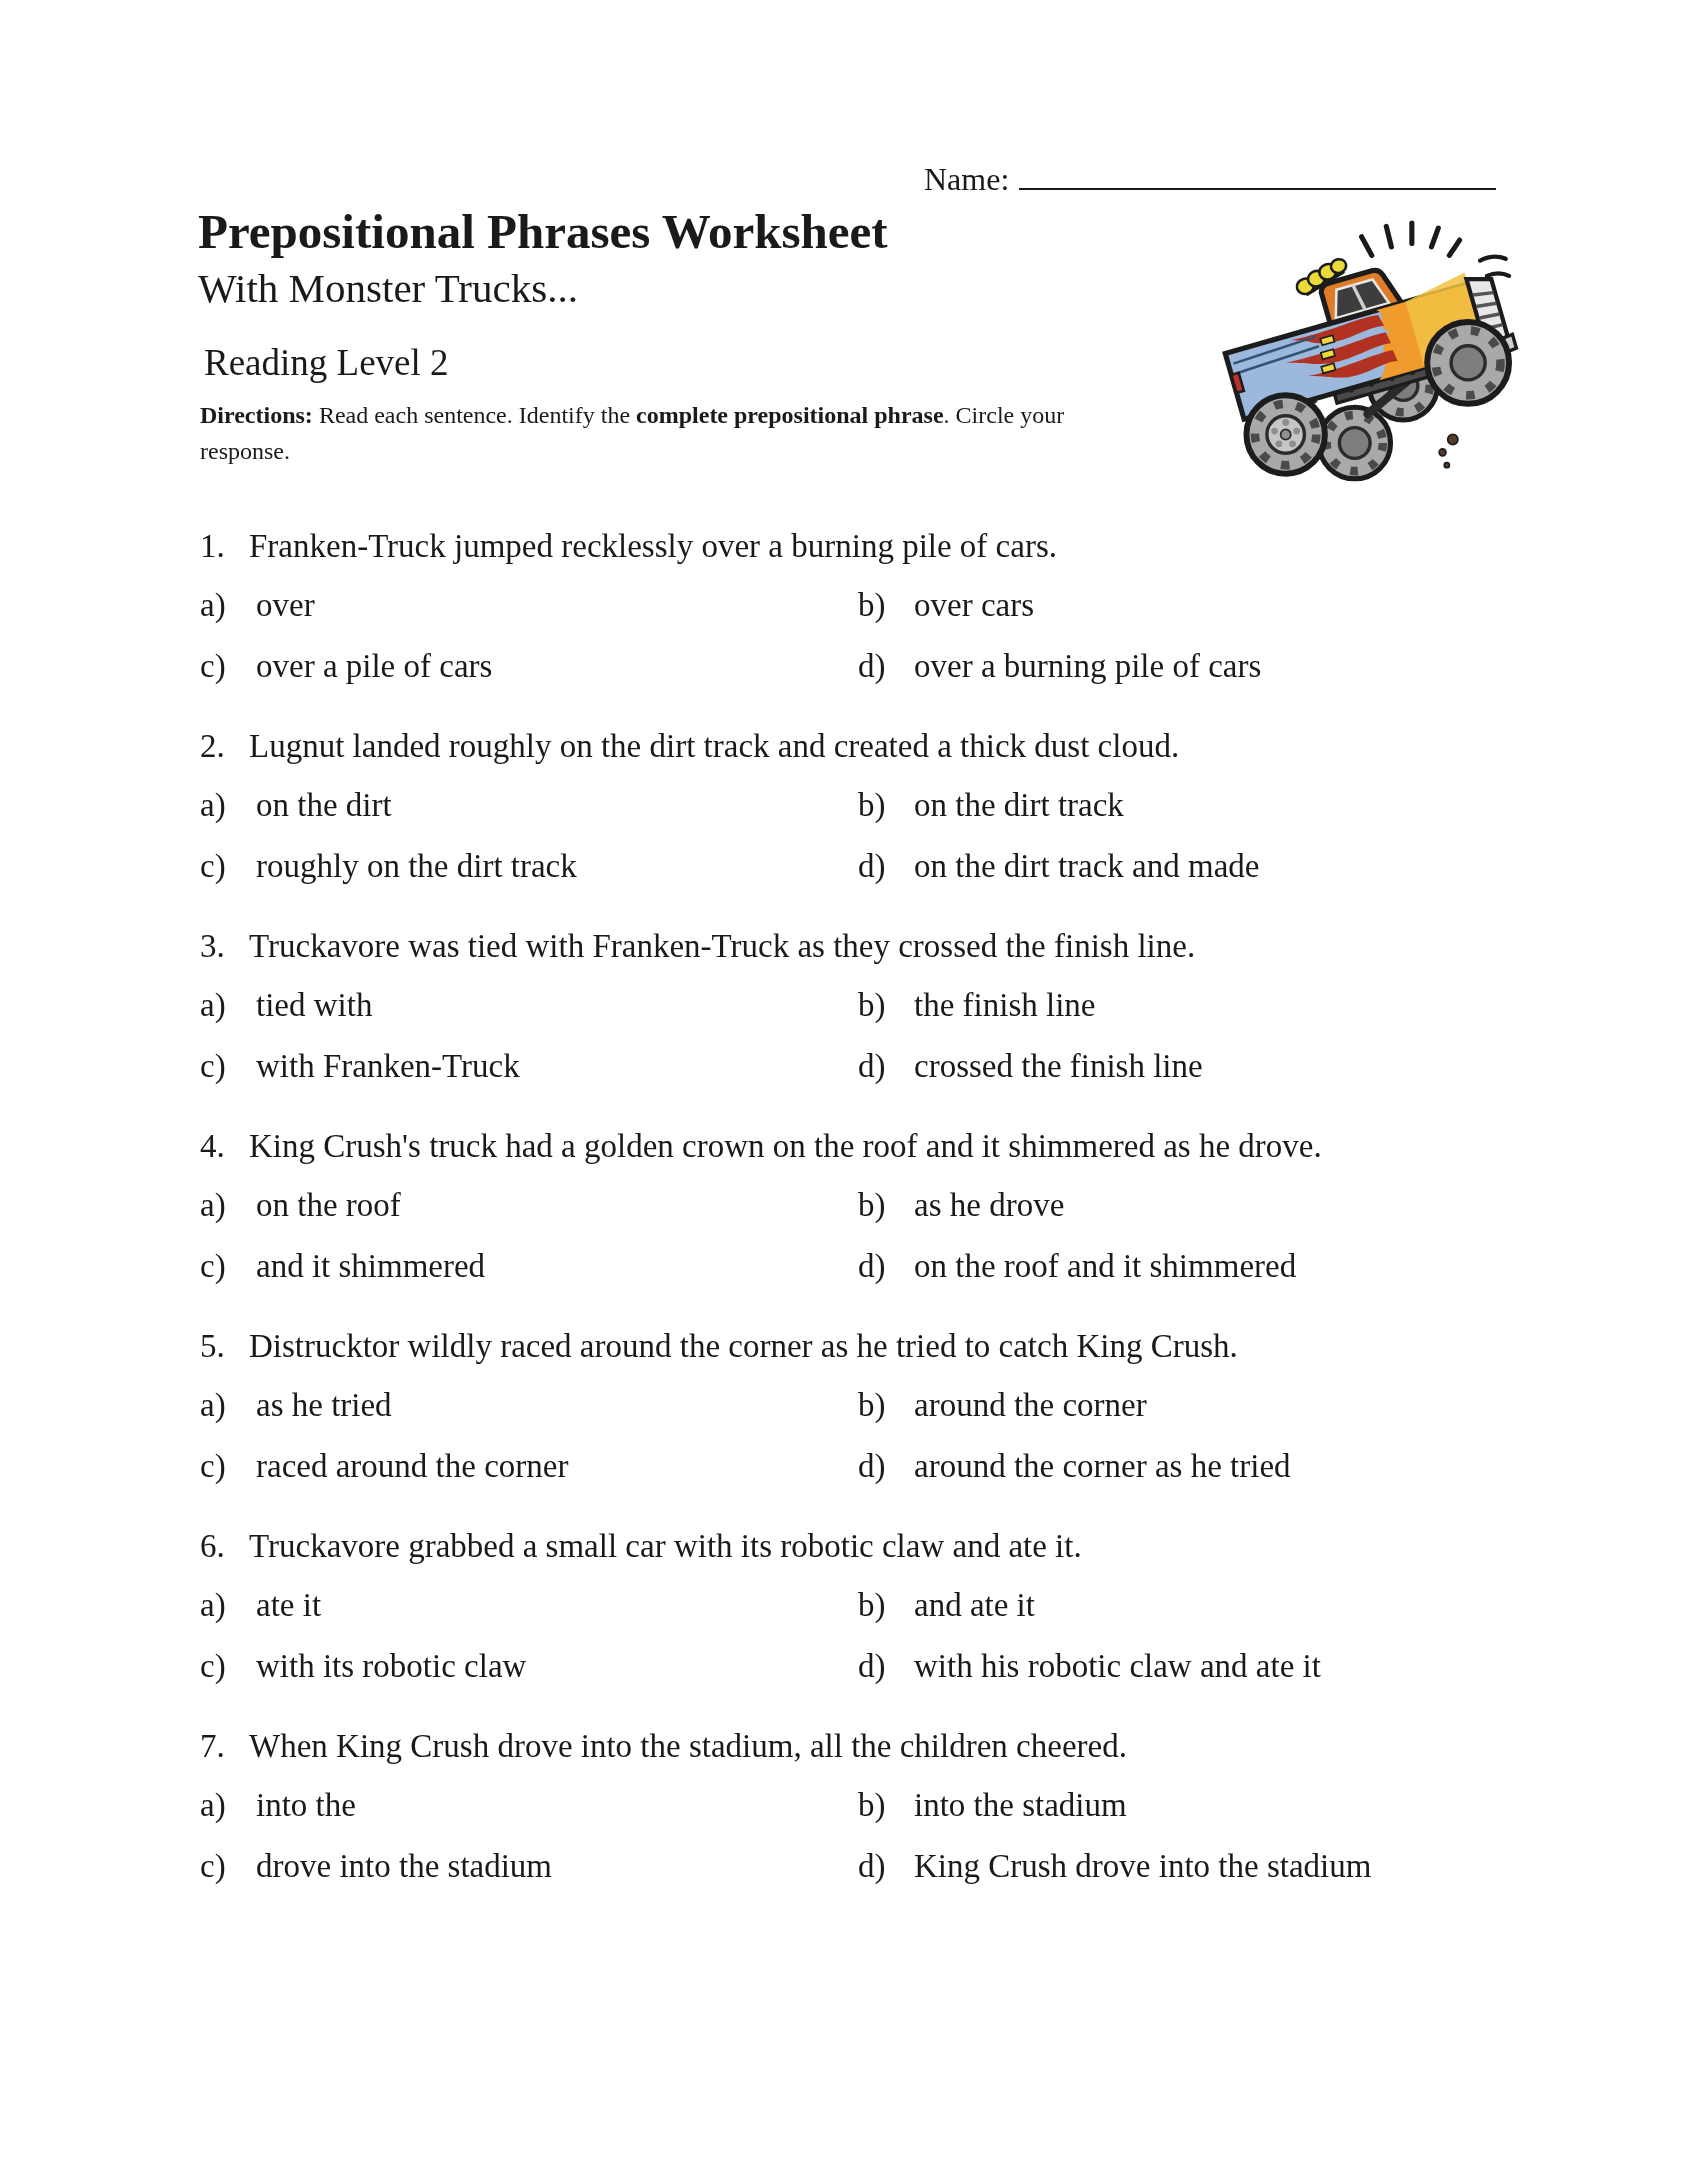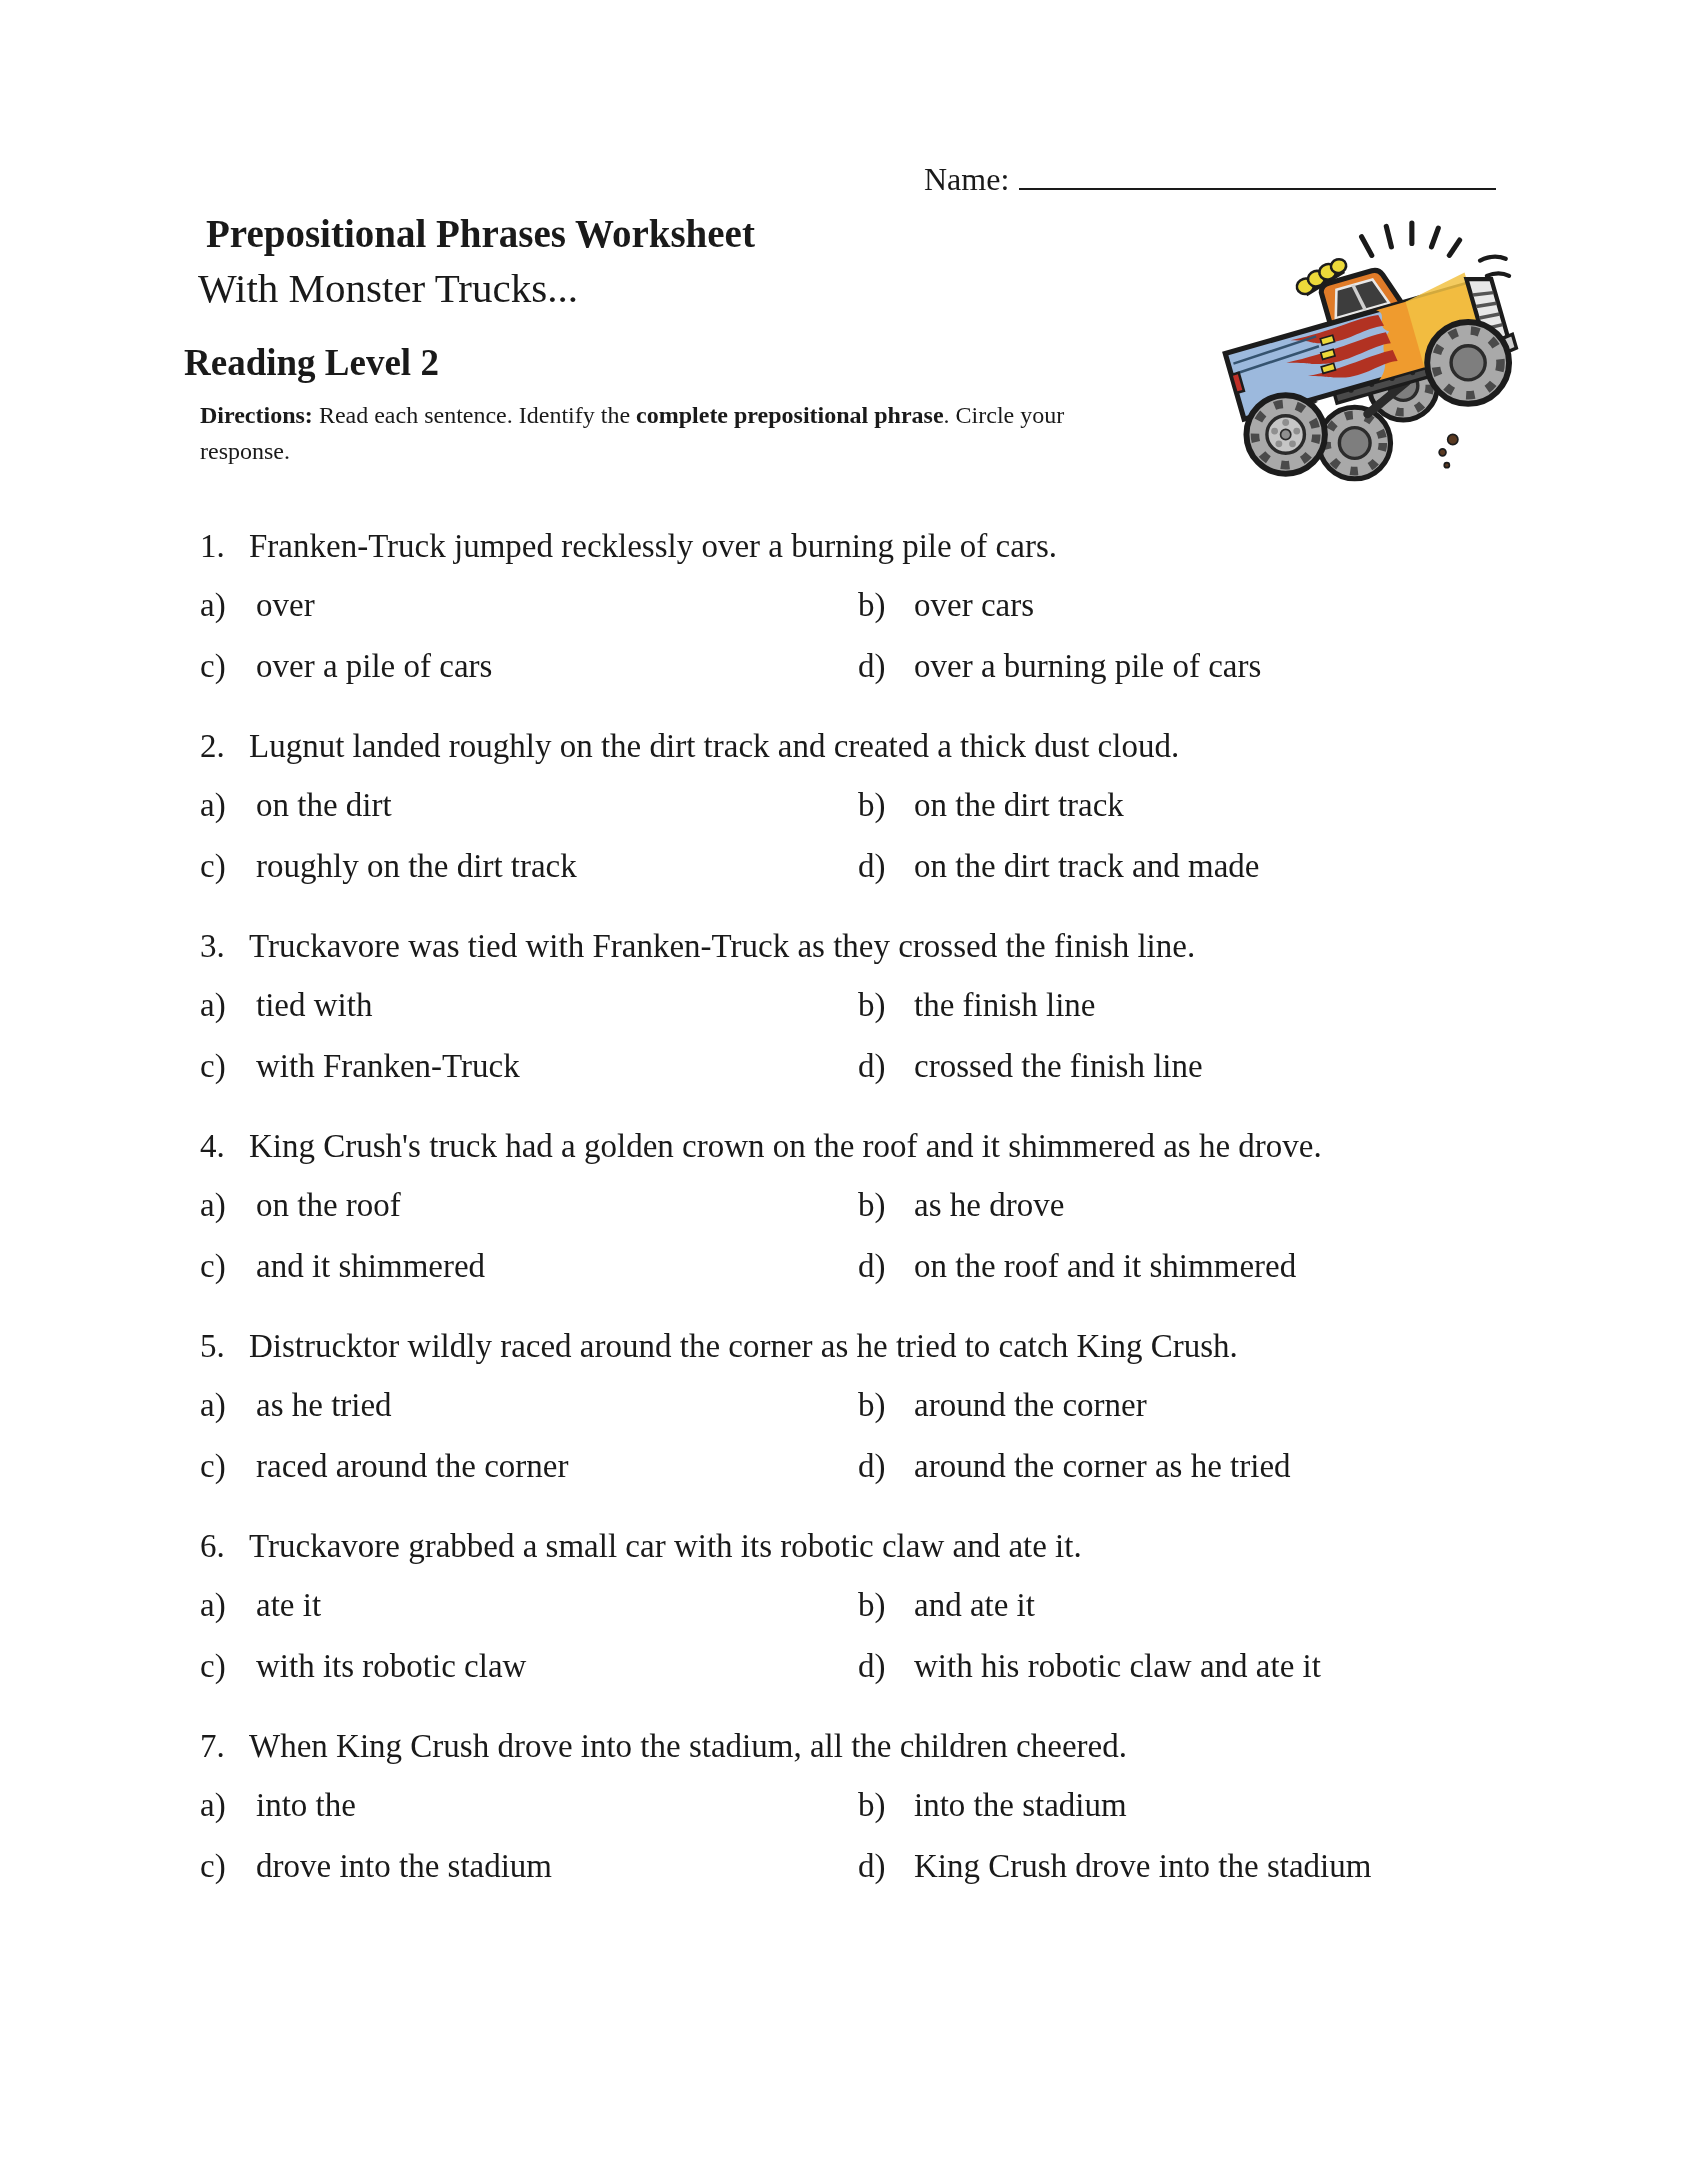--- a/index.html
+++ b/index.html
@@ -21,38 +21,38 @@
   .name-line{
     display:inline-block;
     width:477px;
     height:29px;
     margin-left:10.2px;
     border-bottom:2.6px solid #1a1a1a;
   }
   .title{
     position:absolute;
     left:198px; top:203px;
-    margin:8px;
-    font-size:39px;
+    margin:0;
+    font-size:49px;
     font-weight:bold;
     letter-spacing:0px;
   }
   .subtitle{
     position:absolute;
     left:198px; top:264px;
     margin:0;
     font-size:41px;
     font-weight:normal;
   }
   .reading-level{
     position:absolute;
-    left:184px; top:341px;
+    left:204px; top:341px;
     margin:0;
     font-size:37px;
-    font-weight:bold;
+    font-weight:normal;
   }
   .directions{
     position:absolute;
     left:200px; top:397px;
     width:946px;
     margin:0;
     font-size:24px;
     line-height:1.5;
   }
   .truck{

